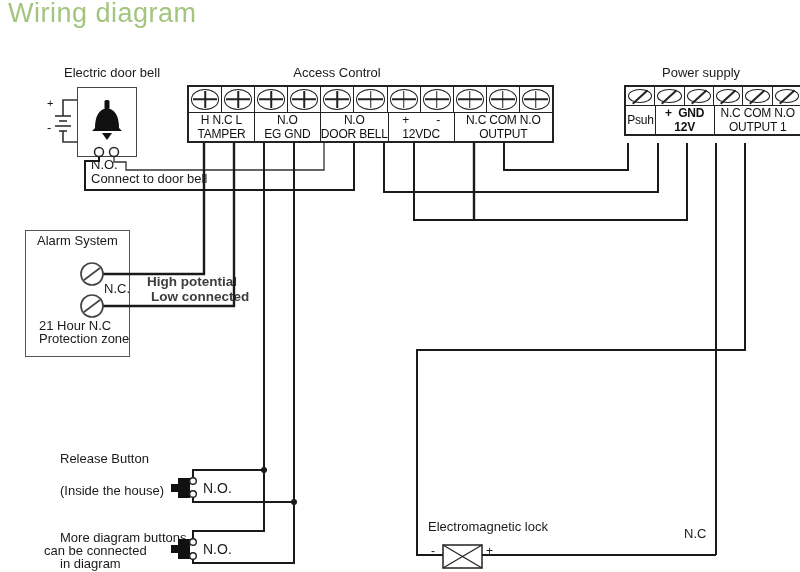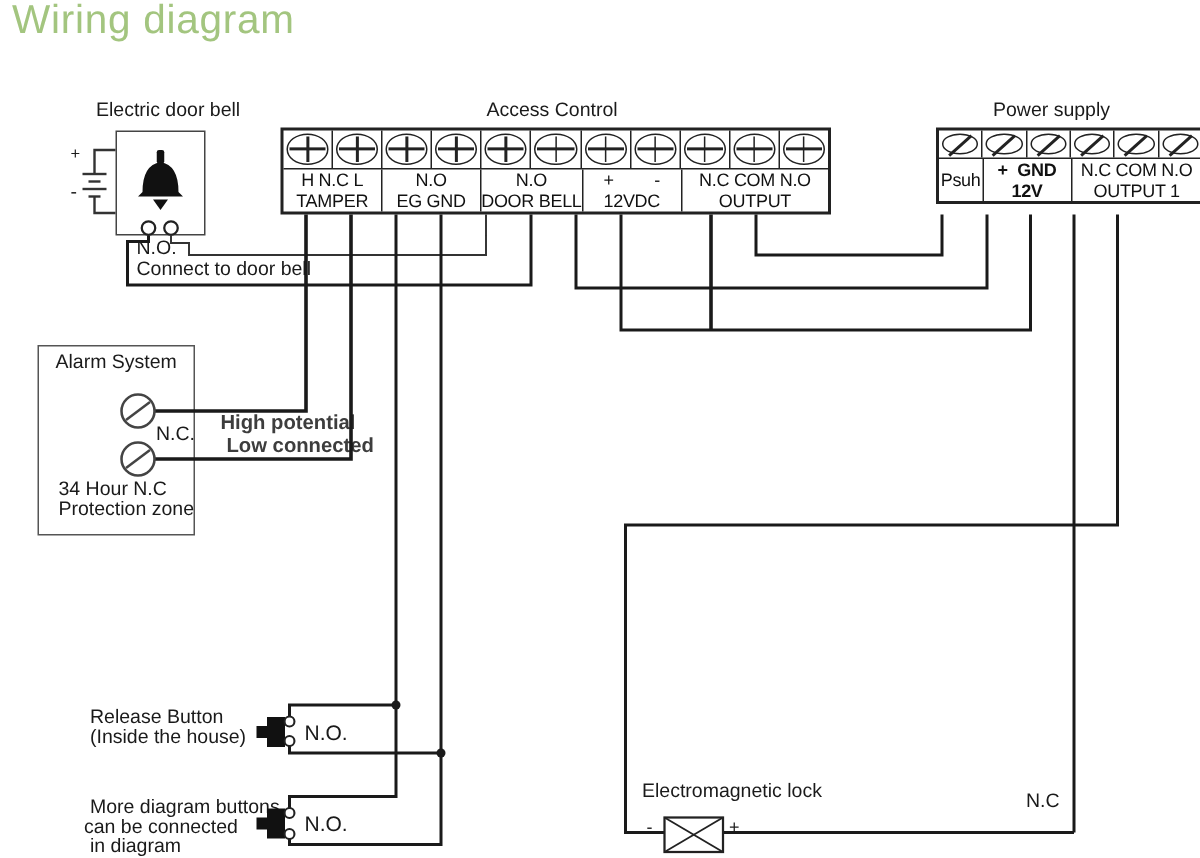--- a/index.html
+++ b/index.html
@@ -36,21 +36,21 @@
   .wire-thin{fill:none;stroke:#333;stroke-width:1.3}
 </style>
 </head>
 <body>
 
 <div class="canvas">
 
   <div class="title">Wiring diagram</div>
 
   <div class="lbl" style="left:64px;top:66px">Electric door bell</div>
-  <div class="lbl ctr" style="left:368px;top:66px">Access Control</div>
+  <div class="lbl ctr" style="left:337px;top:66px">Access Control</div>
   <div class="lbl ctr" style="left:701px;top:66px">Power supply</div>
 
   <div class="lbl" style="left:47px;top:97px;font-size:11px">+</div>
   <div class="lbl" style="left:47px;top:121px">-</div>
 
   <div class="obox" style="left:77px;top:87px;width:60px;height:70px"></div>
   <div class="lbl" style="left:91px;top:158px">N.O.</div>
   <div class="lbl" style="left:91px;top:172px">Connect to door bell</div>
 
   <div class="tblock" style="left:187px;top:85px;width:367px;height:58px">
@@ -148,30 +148,30 @@
       <div class="grp" style="flex:3">
         <div>N.C COM N.O</div>
         <div>OUTPUT 1</div>
       </div>
     </div>
   </div>
 
   <div class="obox" style="left:25px;top:230px;width:105px;height:127px;border-color:#555"></div>
   <div class="lbl" style="left:37px;top:234px">Alarm System</div>
   <div class="lbl" style="left:104px;top:282px">N.C.</div>
-  <div class="lbl" style="left:39px;top:319px">34 Hour N.C</div>
+  <div class="lbl" style="left:39px;top:319px">21 Hour N.C</div>
   <div class="lbl" style="left:39px;top:332px">Protection zone</div>
   <div class="lbl bold" style="left:147px;top:274px">High potential</div>
   <div class="lbl bold" style="left:151px;top:289px">Low connected</div>
 
-  <div class="lbl" style="left:60px;top:471px">Release Button</div>
+  <div class="lbl" style="left:60px;top:452px">Release Button</div>
   <div class="lbl" style="left:60px;top:484px">(Inside the house)</div>
   <div class="lbl" style="left:203px;top:480px;font-size:14px">N.O.</div>
   <div class="lbl" style="left:60px;top:531px">More diagram buttons</div>
-  <div class="lbl" style="left:56px;top:544px">can be connected</div>
+  <div class="lbl" style="left:44px;top:544px">can be connected</div>
   <div class="lbl" style="left:60px;top:557px">in diagram</div>
   <div class="lbl" style="left:203px;top:541px;font-size:14px">N.O.</div>
 
   <div class="lbl" style="left:428px;top:520px">Electromagnetic lock</div>
   <div class="lbl small" style="left:431px;top:545px">-</div>
   <div class="lbl small" style="left:486px;top:545px">+</div>
   <div class="lbl" style="left:684px;top:527px">N.C</div>
 
   <svg class="overlay" width="800" height="572" viewBox="0 0 800 572">
 

